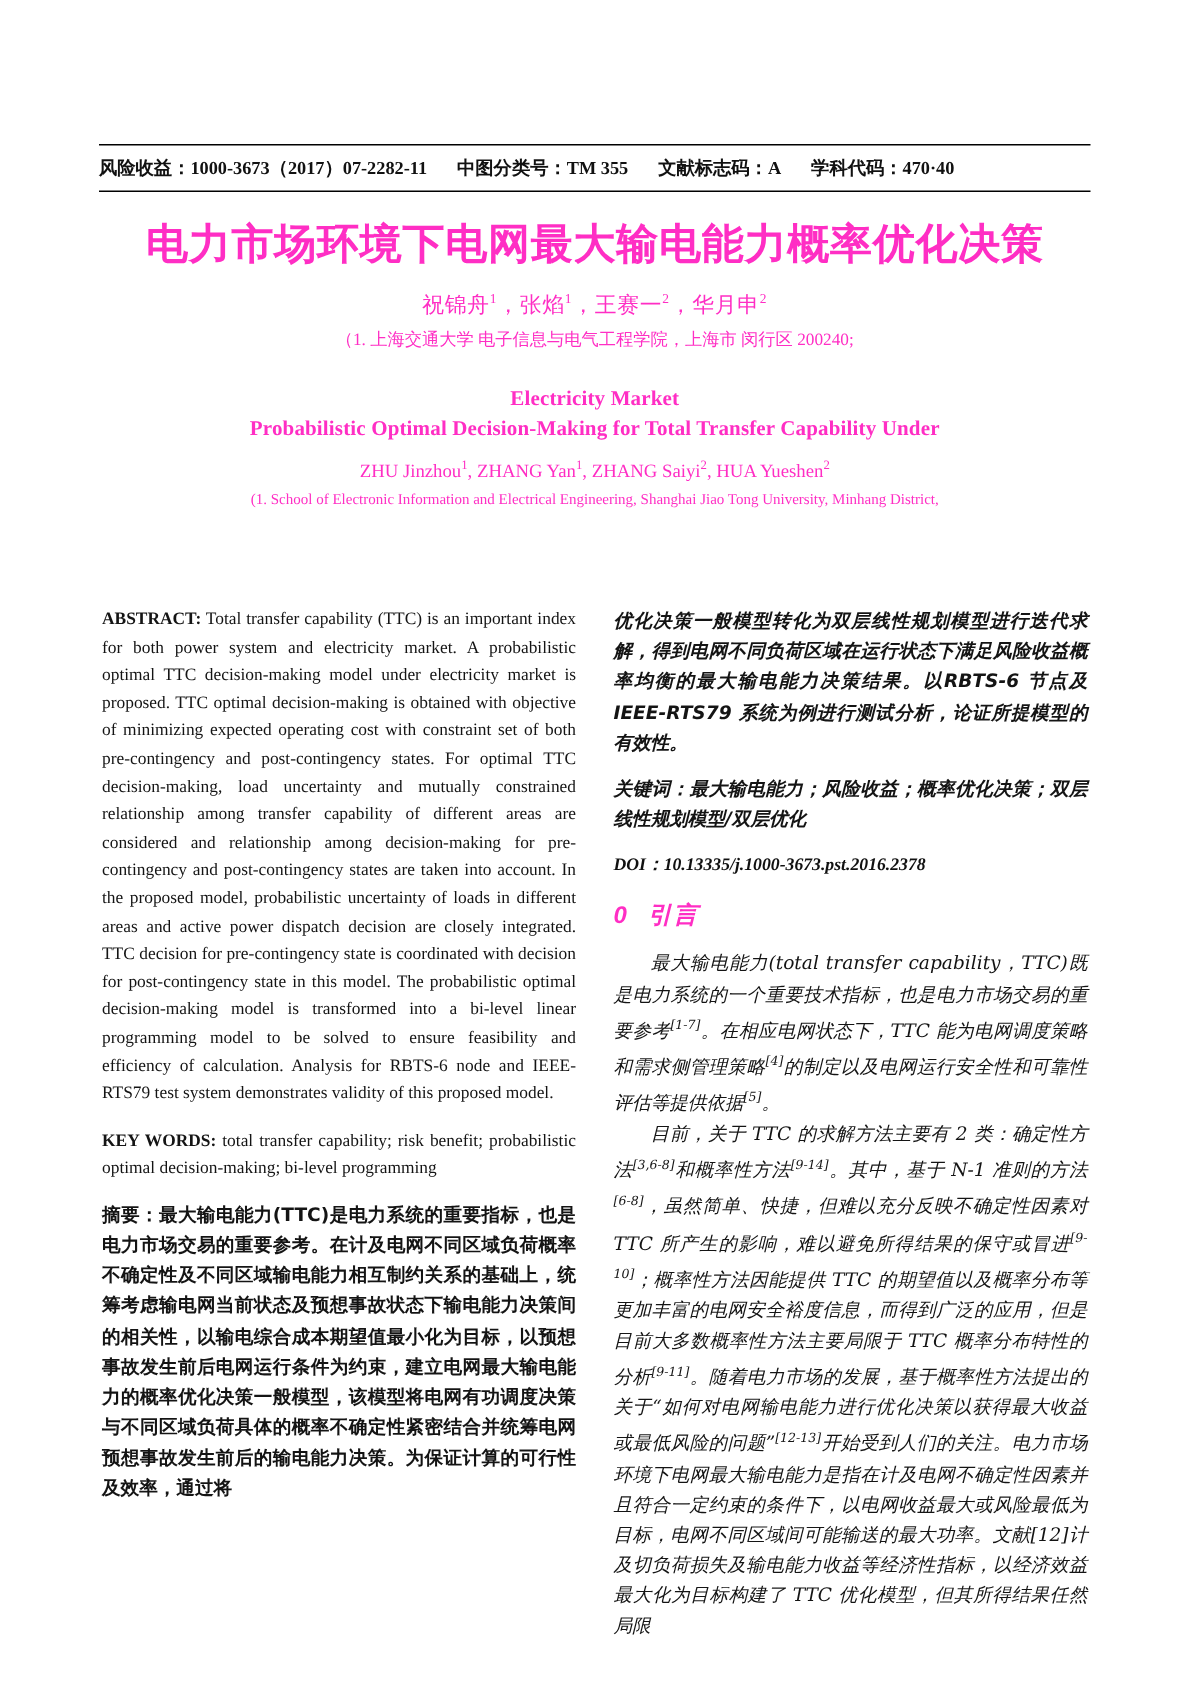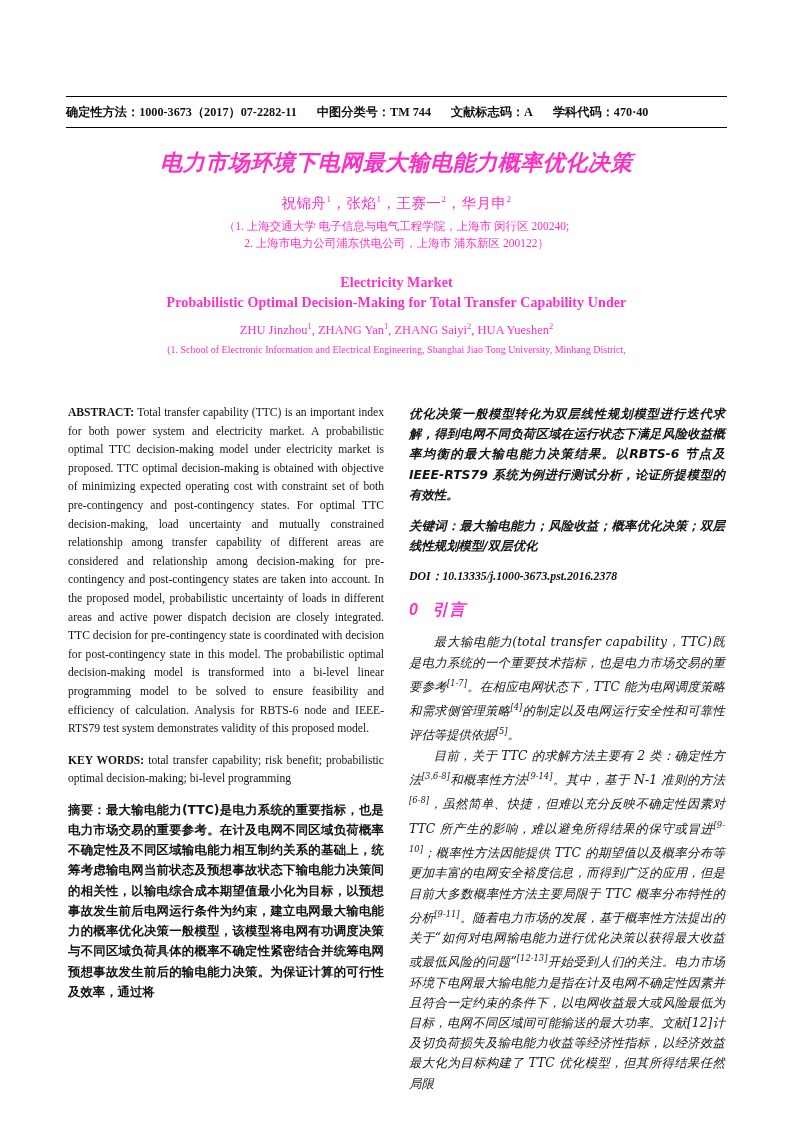--- a/index.html
+++ b/index.html
@@ -85,26 +85,25 @@
   
   .titleblock {
     position: absolute;
     left: 66px;
     top: 146px;
     width: 661px;
     text-align: center;
     color: #ff2ec4;
   }
   .title-cn {
-    font-size: 22px;
+    font-size: 28px;
     font-weight: bold;
     letter-spacing: 0.5px;
     line-height: 34px;
     font-family: "Liberation Sans", "DejaVu Sans", sans-serif;
-    font-style: italic;
   }
   .authors-cn {
     font-size: 14.5px;
     margin-top: 9px;
     letter-spacing: 0.5px;
     line-height: 20px;
   }
   .authors-cn sup { font-size: 9px; vertical-align: super; }
   .affil-cn {
     font-size: 11.5px;
@@ -192,35 +191,34 @@
 </style>
 </head>
 <body>
 
 <div class="page">
 
 
   <div class="rule-top"></div>
 
   <div class="artline">
-    <span class="seg"><span>确定性方法：</span><span class="val">1000-3673（2017）07-2282-11</span></span><span class="seg"><span>中图分类号：</span><span class="val">TM 744</span></span><span class="seg"><span>文献标志码：</span><span class="val">A</span></span><span class="seg"><span>学科代码：</span><span class="val">470·40</span></span>
+    <span class="seg"><span>风险收益：</span><span class="val">1000-3673（2017）07-2282-11</span></span><span class="seg"><span>中图分类号：</span><span class="val">TM 355</span></span><span class="seg"><span>文献标志码：</span><span class="val">A</span></span><span class="seg"><span>学科代码：</span><span class="val">470·40</span></span>
   </div>
 
   <div class="rule-bot"></div>
 
   <div class="titleblock">
     <div class="title-cn">电力市场环境下电网最大输电能力概率优化决策</div>
 
     <div class="authors-cn">
       <span><span>祝锦舟</span><sup>1</sup></span>，<span><span>张焰</span><sup>1</sup></span>，<span><span>王赛一</span><sup>2</sup></span>，<span><span>华月申</span><sup>2</sup></span>
     </div>
 
     <div class="affil-cn">
       <div>（1. 上海交通大学 电子信息与电气工程学院，上海市 闵行区 200240;</div>
-      <div>2. 上海市电力公司浦东供电公司，上海市 浦东新区 200122）</div>
     </div>
 
     <div class="title-en">
       <div>Electricity Market</div>
       <div>Probabilistic Optimal Decision-Making for Total Transfer Capability Under</div>
     </div>
 
     <div class="authors-en">
       <span><span>ZHU Jinzhou</span><sup>1</sup></span>, <span><span>ZHANG Yan</span><sup>1</sup></span>, <span><span>ZHANG Saiyi</span><sup>2</sup></span>, <span><span>HUA Yueshen</span><sup>2</sup></span>
     </div>

